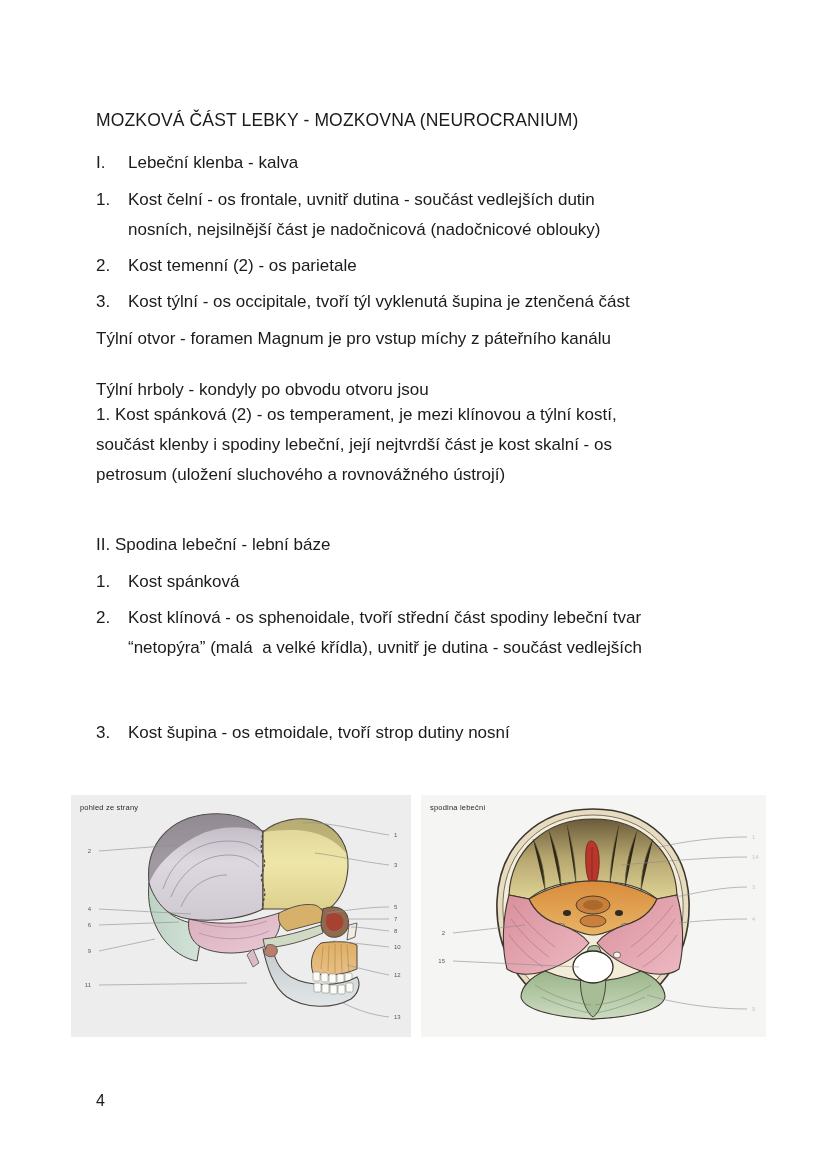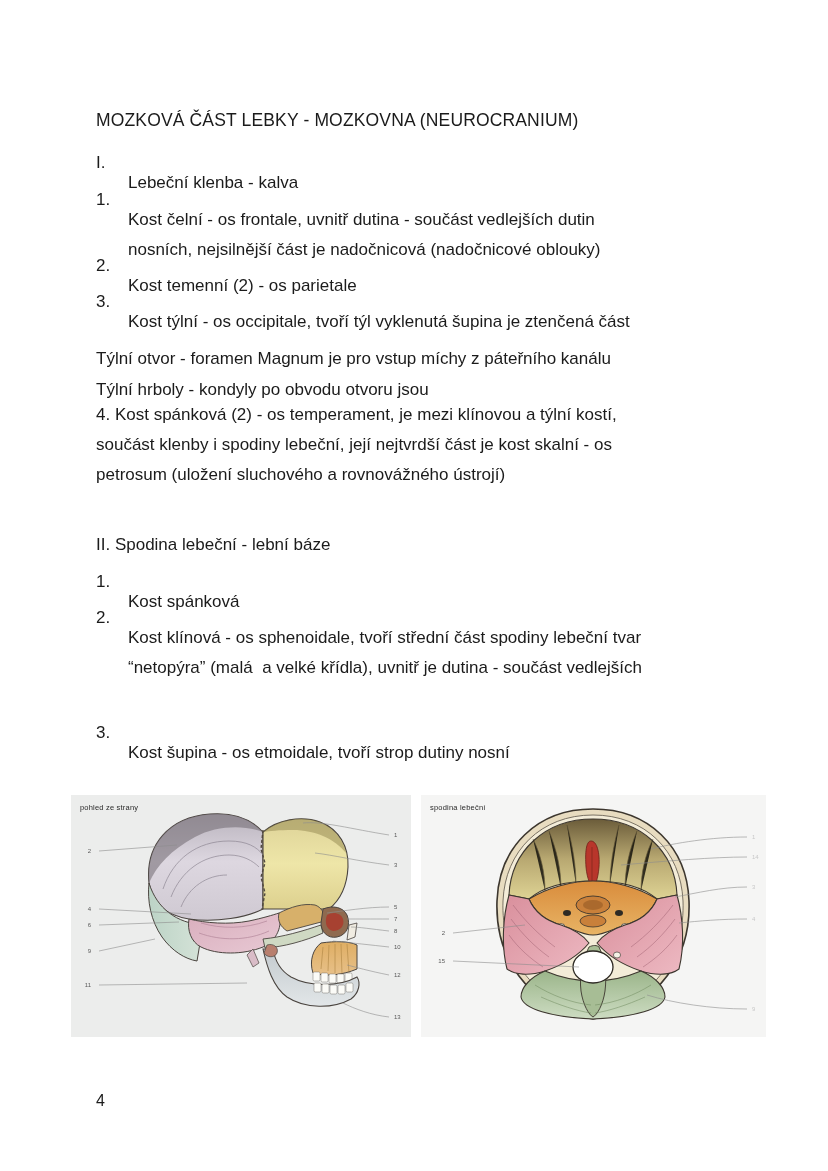--- a/index.html
+++ b/index.html
@@ -16,21 +16,21 @@
 
   .doc-title {
     position:absolute; left:96px; top:110px;
     font-size:17.5px; letter-spacing:0.15px;
     color:#1b1b1b; white-space:nowrap;
   }
   .line { font-size:17px; line-height:30px; color:#1b1b1b; white-space:pre; }
 
   .li { position:absolute; left:96px; width:672px; display:flex; }
   .li .marker { width:32px; flex:0 0 32px; font-size:17px; line-height:30px; color:#1b1b1b; }
-  .li .body { flex:1 1 auto;margin-top:20px; }
+  .li .body { flex:1 1 auto; }
   .li .body .line { font-size:17px; line-height:30px; }
 
   .para { position:absolute; left:96px; width:690px; }
   .para .line { font-size:17px; line-height:30px; }
 
   
   .figures { position:absolute; left:71px; top:795px; width:695px; height:242px; }
   .fig {
     position:absolute; top:0; height:242px;
     background:#efefef; overflow:hidden;
@@ -82,30 +82,30 @@
     </div>
   </div>
 
   <div class="li" style="top:287px;">
     <div class="marker">3.</div>
     <div class="body">
       <div class="line">Kost týlní - os occipitale, tvoří týl vyklenutá šupina je ztenčená část</div>
     </div>
   </div>
 
-  <div class="para" style="top:324px;margin-top:20px;">
+  <div class="para" style="top:324px;">
     <div class="line">Týlní otvor - foramen Magnum je pro vstup míchy z páteřního kanálu</div>
   </div>
 
   <div class="para" style="top:375px;">
     <div class="line">Týlní hrboly - kondyly po obvodu otvoru jsou</div>
   </div>
 
   <div class="para" style="top:400px;">
-    <div class="line">4. Kost spánková (2) - os temperament, je mezi klínovou a týlní kostí,</div>
+    <div class="line">1. Kost spánková (2) - os temperament, je mezi klínovou a týlní kostí,</div>
     <div class="line">součást klenby i spodiny lebeční, její nejtvrdší část je kost skalní - os</div>
     <div class="line">petrosum (uložení sluchového a rovnovážného ústrojí)</div>
   </div>
 
   <div class="para" style="top:530px;">
     <div class="line">II. Spodina lebeční - lební báze</div>
   </div>
 
   <div class="li" style="top:567px;">
     <div class="marker">1.</div>

